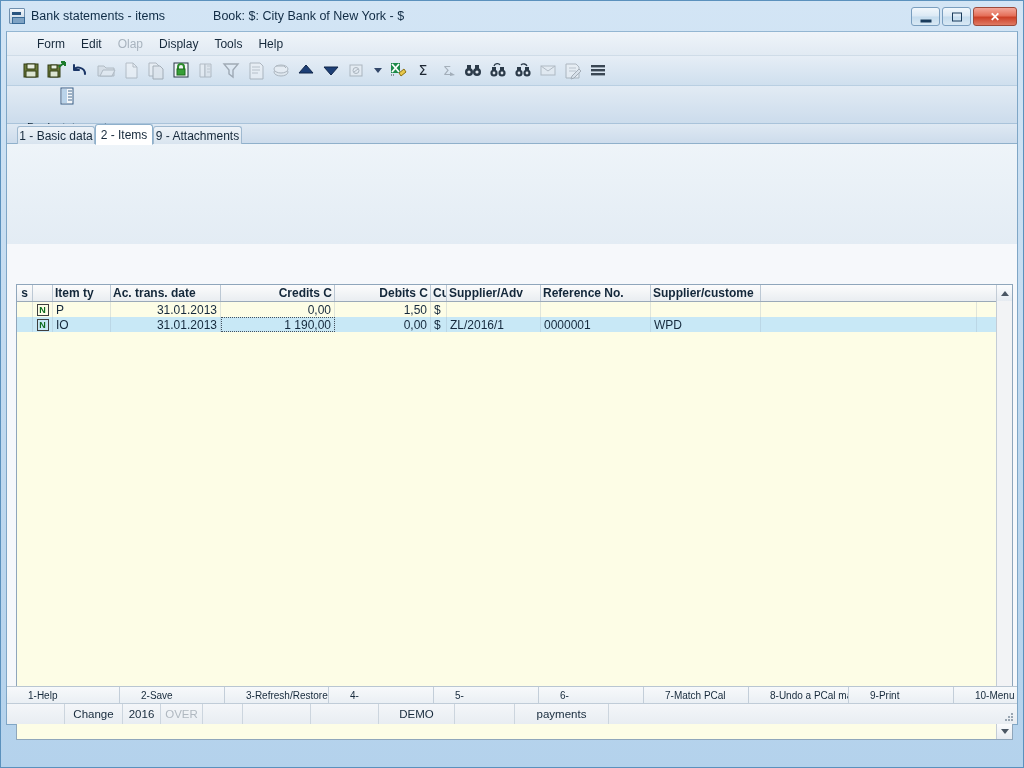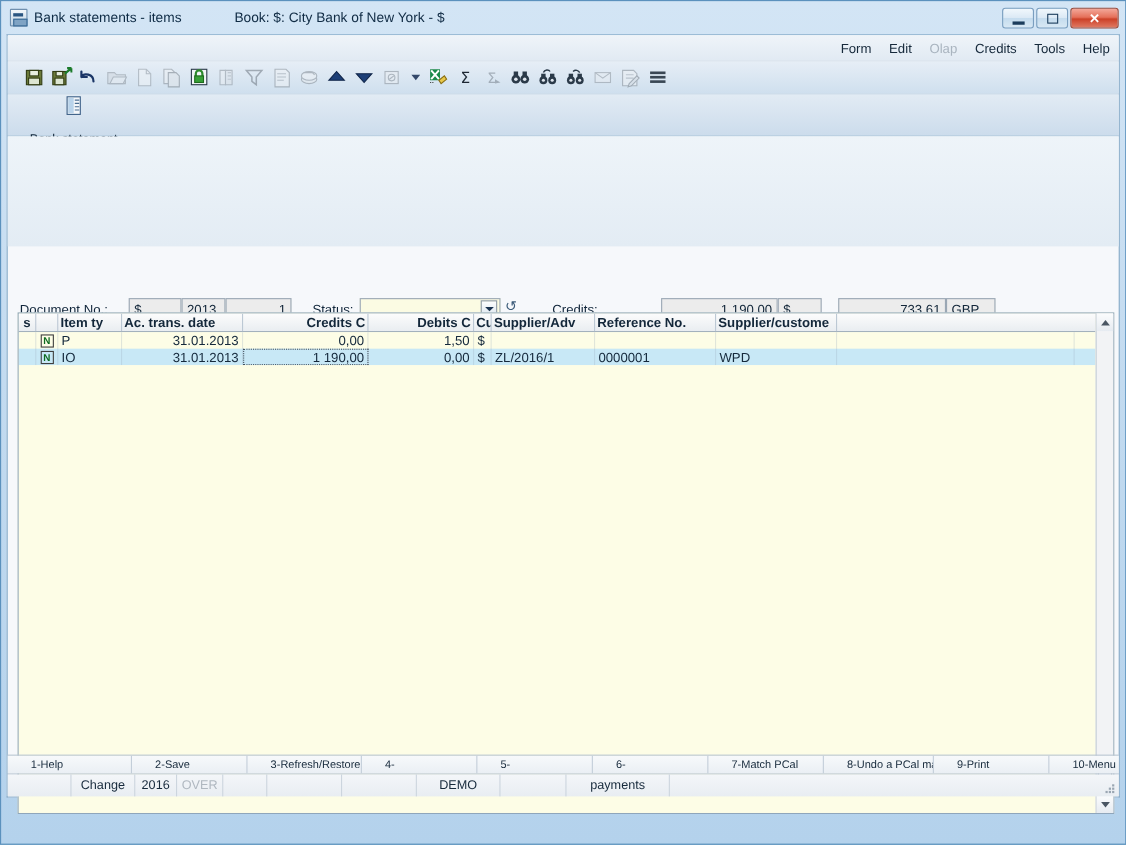--- a/index.html
+++ b/index.html
@@ -68,21 +68,20 @@
     background:#f6f8fb; border:1px solid #7fa6c6;
     border-top-color:#93b6d2;
   }
 
   
   #menubar {
     height:24px; display:flex; align-items:center;
     background:linear-gradient(to bottom,#eff4f9,#e1eaf3);
     border-bottom:1px solid #cfdce8;
     padding-left:22px;
-    justify-content:flex-end;
   }
   #menubar .mi {
     padding:2px 8px; font-size:12px; color:#16293b; cursor:default;
   }
   #menubar .mi.disabled { color:#a9b4bf; }
 
   
   #toolbar {
     height:30px;
     background:linear-gradient(to bottom,#e6eef6,#cfdfee);
@@ -285,21 +284,21 @@
         </div>
     </div>
   </div>
 
   <div id="client">
 
     <div id="menubar">
       <div class="mi">Form</div>
       <div class="mi">Edit</div>
       <div class="mi disabled">Olap</div>
-      <div class="mi">Credits</div>
+      <div class="mi">Display</div>
       <div class="mi">Tools</div>
       <div class="mi">Help</div>
     </div>
 
     <div id="toolbar">
 
       <span class="tb" title="Save">
         <svg width="20" height="20" viewBox="0 0 20 20">
           <rect x="3" y="4" width="14" height="13" fill="#6b7a3a" stroke="#323c14"></rect>
           <rect x="6" y="4" width="8" height="5" fill="#e8eee0" stroke="#323c14"></rect>
@@ -493,20 +492,25 @@
           <svg width="18" height="18" viewBox="0 0 18 18">
             <rect x="3" y="1" width="12" height="16" fill="#f4f7fa" stroke="#3b5f86"></rect>
             <rect x="4" y="2" width="5" height="14" fill="#b9d3ea"></rect>
             <path d="M10 4 h4 M10 7 h4 M10 10 h4 M10 13 h4" stroke="#4a6e92"></path>
           </svg>
         </span>
         <span class="bl">Bank statement</span>
       </div>
     </div>
 
+    <div id="tabstrip">
+      <div class="tab" style="left:10px;width:78px">1 - Basic data</div>
+      <div class="tab active" style="left:88px;width:58px">2 - Items</div>
+      <div class="tab" style="left:146px;width:89px">9 - Attachments</div>
+    </div>
 
     <div id="form">
 
       <div class="lbl" style="left:11px;top:150px">Document No.:</div>
       <div class="lbl" style="left:11px;top:174px">Date of issue:</div>
       <div class="lbl" style="left:11px;top:198px">Issued by:</div>
       <div class="lbl" style="left:11px;top:222px">Changed:</div>
 
       <div class="fld" style="left:110px;top:147px;width:48px">$</div>
       <div class="fld" style="left:158px;top:147px;width:40px">2013</div>

